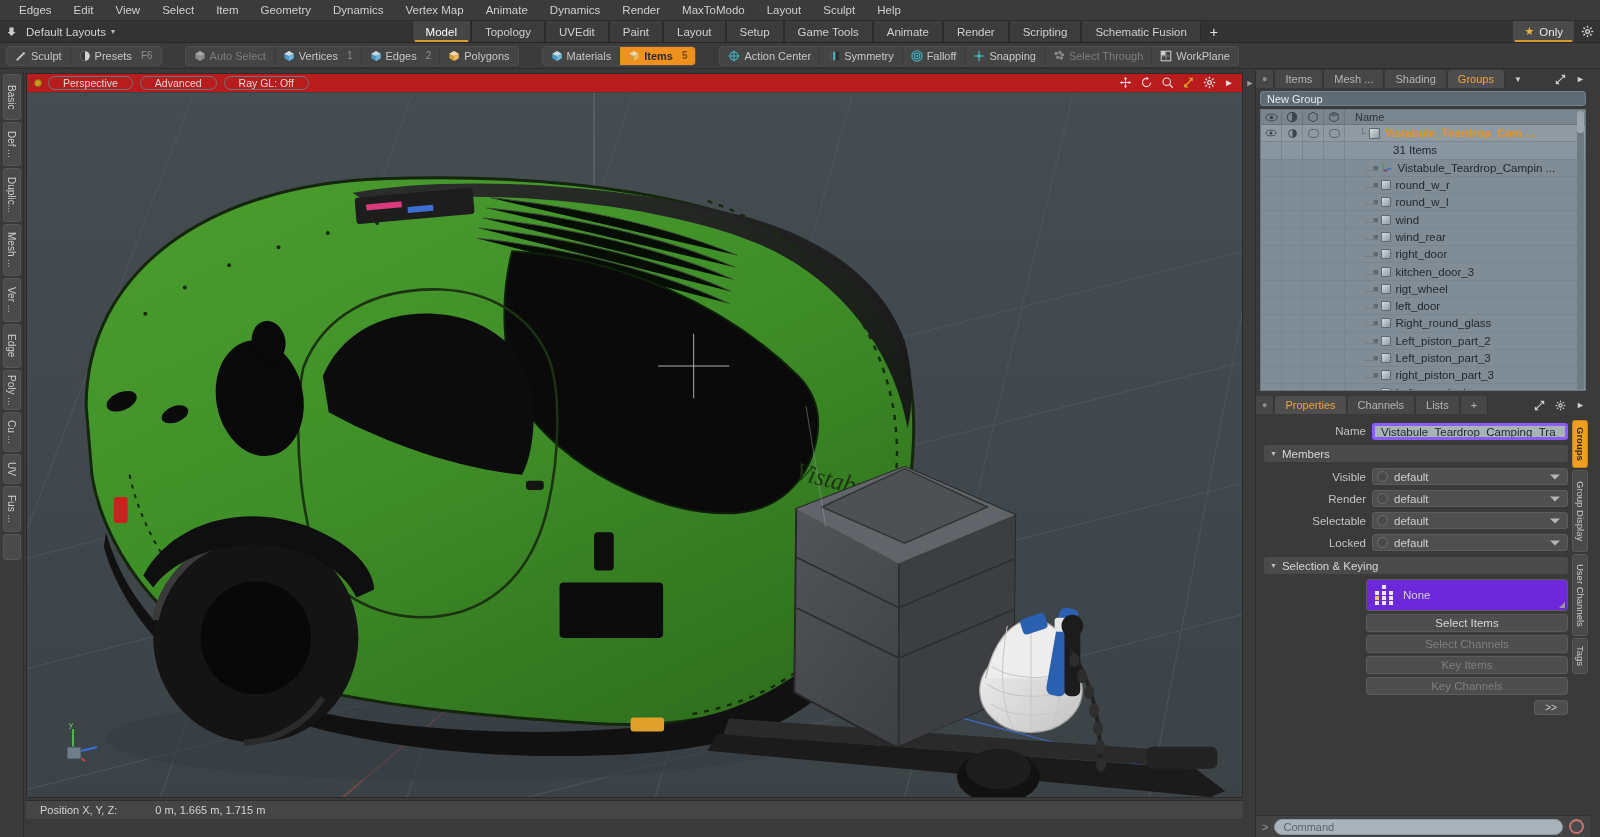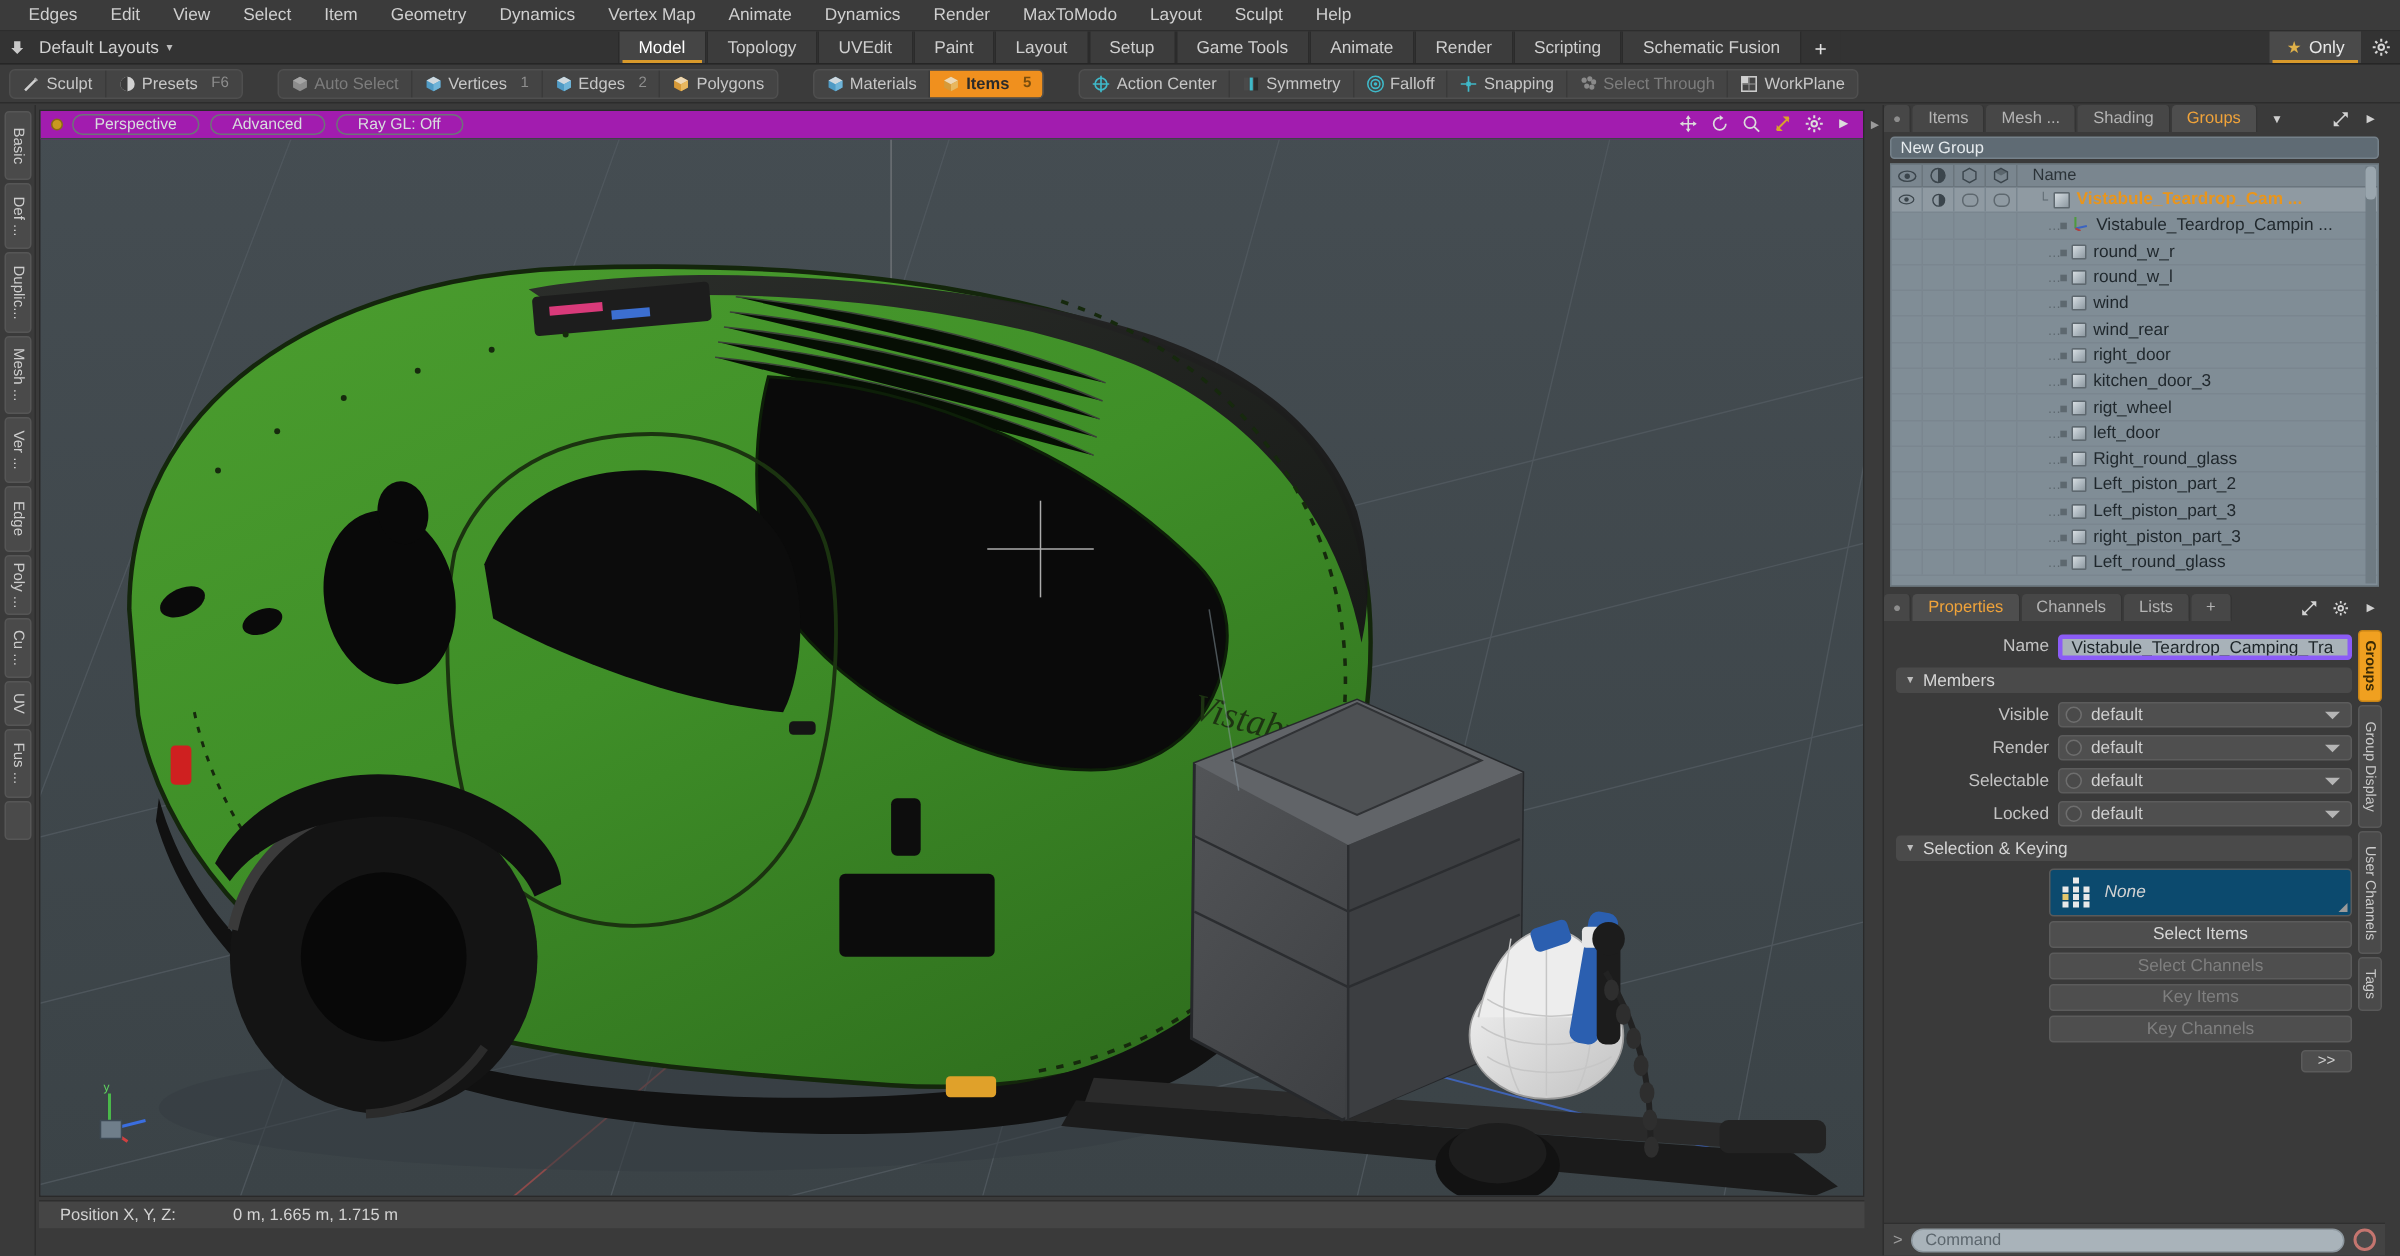--- a/index.html
+++ b/index.html
@@ -116,21 +116,21 @@
   .vtab.blank{ height:26px; }
 
   
   #vpcol{ flex:1; display:flex; flex-direction:column; min-width:0; }
   #viewport{
     flex:1; position:relative; margin:3px 2px 0 2px;
     background:#3f474c; border:1px solid #2a2a2a; overflow:hidden;
   }
   #vphead{
     position:absolute; top:0; left:0; right:0; height:19px;
-    background:#a21caf; display:flex; align-items:center;
+    background:#b91c1c; display:flex; align-items:center;
     padding:0 4px; z-index:6;
     border-bottom:1px solid #3d4347;
   }
   .vp-dot{
     width:8px;height:8px;border-radius:50%;background:#c9991f;
     border:1px solid #8a6a12; margin:0 6px 0 3px;
   }
   .vp-pill{
     height:14px; border:1px solid #6d7478; border-radius:7px;
     color:#d8dcde; font-size:10.5px; padding:0 14px;
@@ -257,23 +257,23 @@
   .knob{
     width:11px;height:11px;border-radius:50%;
     border:1px solid #6e6e6e; background:#4a4a4a; flex:none;
   }
   .dd-caret{
     position:absolute; right:7px; top:50%; transform:translateY(-50%);
     width:0;height:0;border-left:5px solid transparent;border-right:5px solid transparent;
     border-top:5px solid #b5b5b5;
   }
   .selkey-box{
-    margin:3px 4px 0 110px; height:32px; background:#0c4a6e; border:1px solid #5a5a5a;
+    margin:3px 4px 0 110px; height:32px; background:#6d28d9; border:1px solid #5a5a5a;
     border-radius:3px; display:flex; align-items:center; gap:10px; padding-left:8px;
-    color:#d2d2d2; font-size:11.5px; position:relative;font-style:italic;
+    color:#d2d2d2; font-size:11.5px; position:relative;
   }
   .dotgrid{ width:18px;height:20px; position:relative; flex:none;}
   .dotgrid i{ position:absolute; width:4px;height:4px;background:#e9e9e9; display:block;}
   .selkey-box::after{
     content:""; position:absolute; right:2px; bottom:2px;
     width:0;height:0;border-left:6px solid transparent;border-bottom:6px solid #9a9a9a;
   }
   .btnrow{
     margin:3px 4px 0 110px; height:18px; background:#4e4e4e; border:1px solid #5b5b5b;
     border-radius:3px; display:flex; align-items:center; justify-content:center;
@@ -899,20 +899,31 @@
               <div class="tcol">
                 <div style="width:11px;height:9px;border:1px solid #5e686f;border-radius:4px;"></div>
               </div>
             </div>
             <div class="tname rootname">
               <span style="color:#5d686f;font-size:9px;padding-left:8px;">└</span>
               <span class="cube"></span>
               <span>Vistabule_Teardrop_Cam ...</span>
             </div>
           </div>
+          <div class="trow sub">
+            <div class="cols">
+              <div class="tcol"></div>
+              <div class="tcol"></div>
+              <div class="tcol"></div>
+              <div class="tcol"></div>
+            </div>
+            <div class="tname" style="padding-left:48px;color:#20282d;">
+              <span>31 Items</span>
+            </div>
+          </div>
           <div class="trow">
             <div class="cols">
               <div class="tcol"></div>
               <div class="tcol"></div>
               <div class="tcol"></div>
               <div class="tcol"></div>
             </div>
             <div class="tname">
               <span class="tdash">…■</span>
               <span class="axisico"><svg width="12" height="11" viewBox="0 0 14 13">

